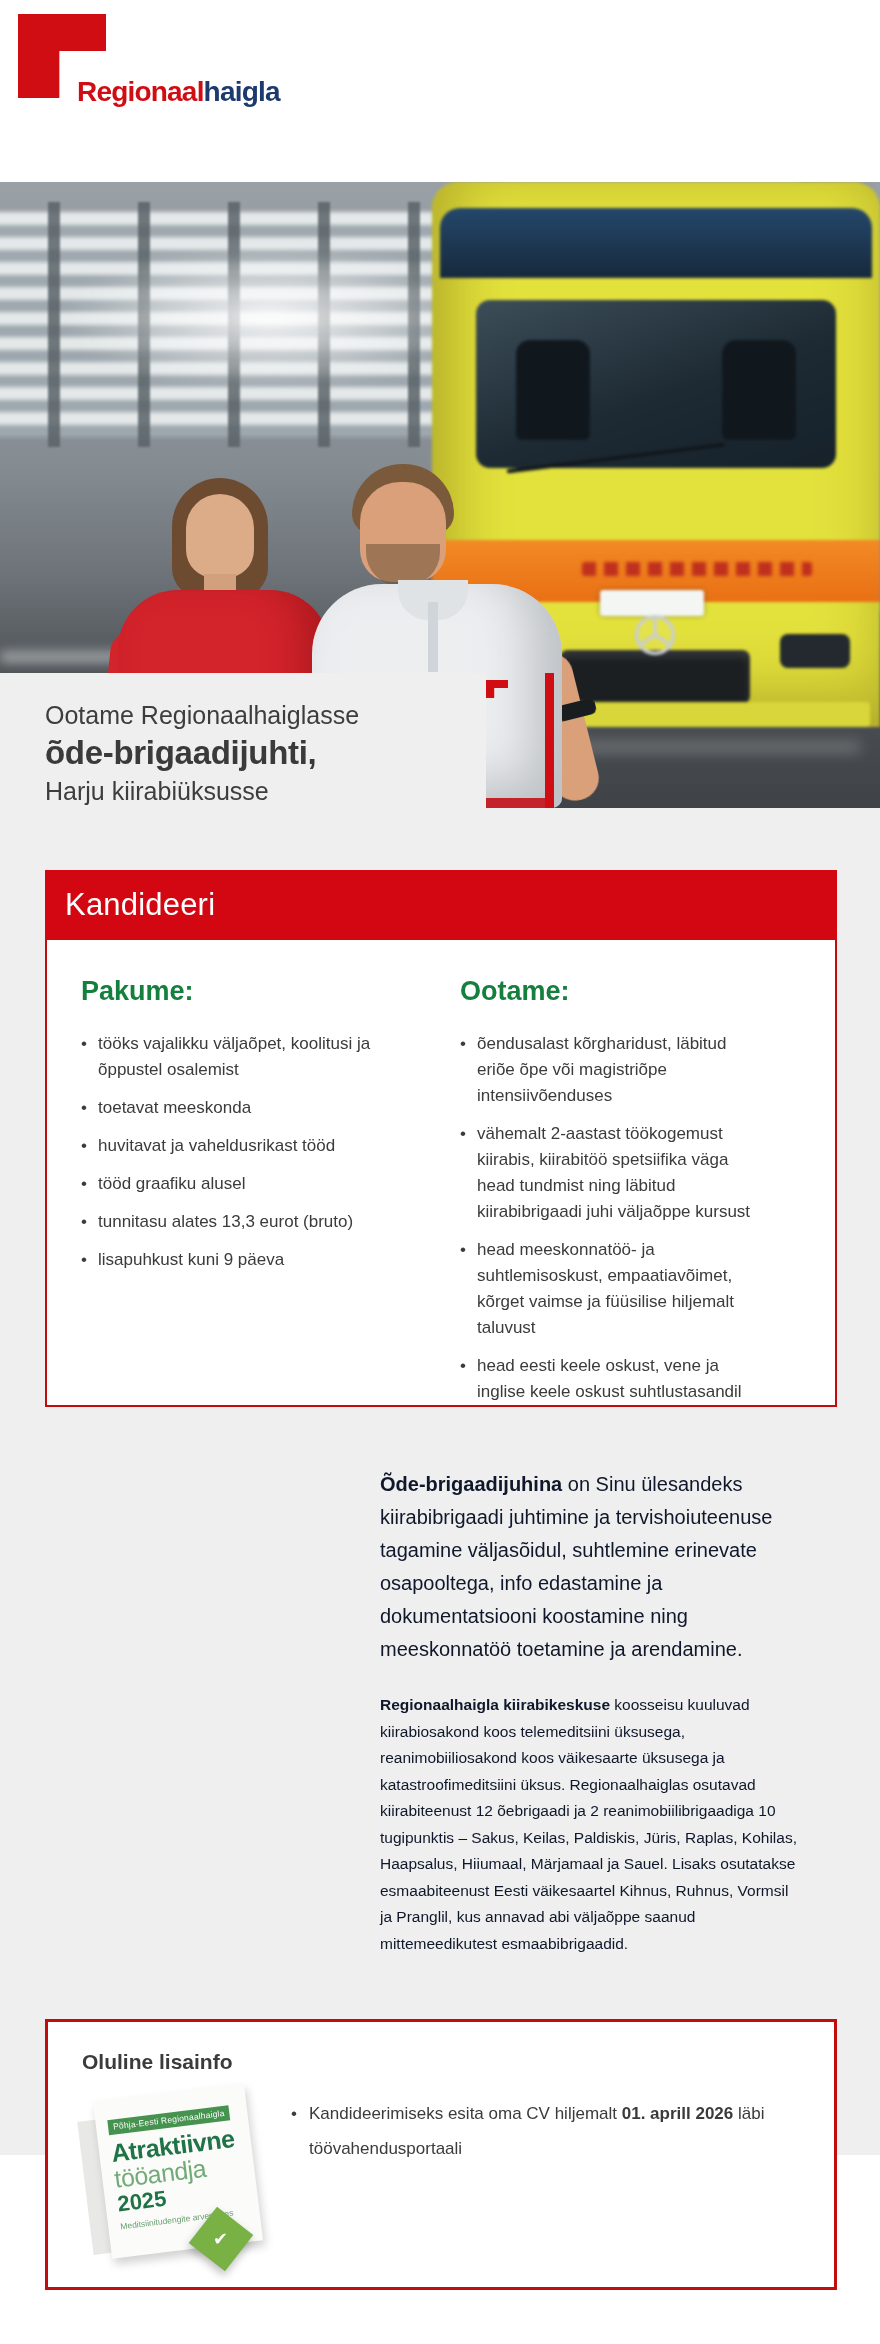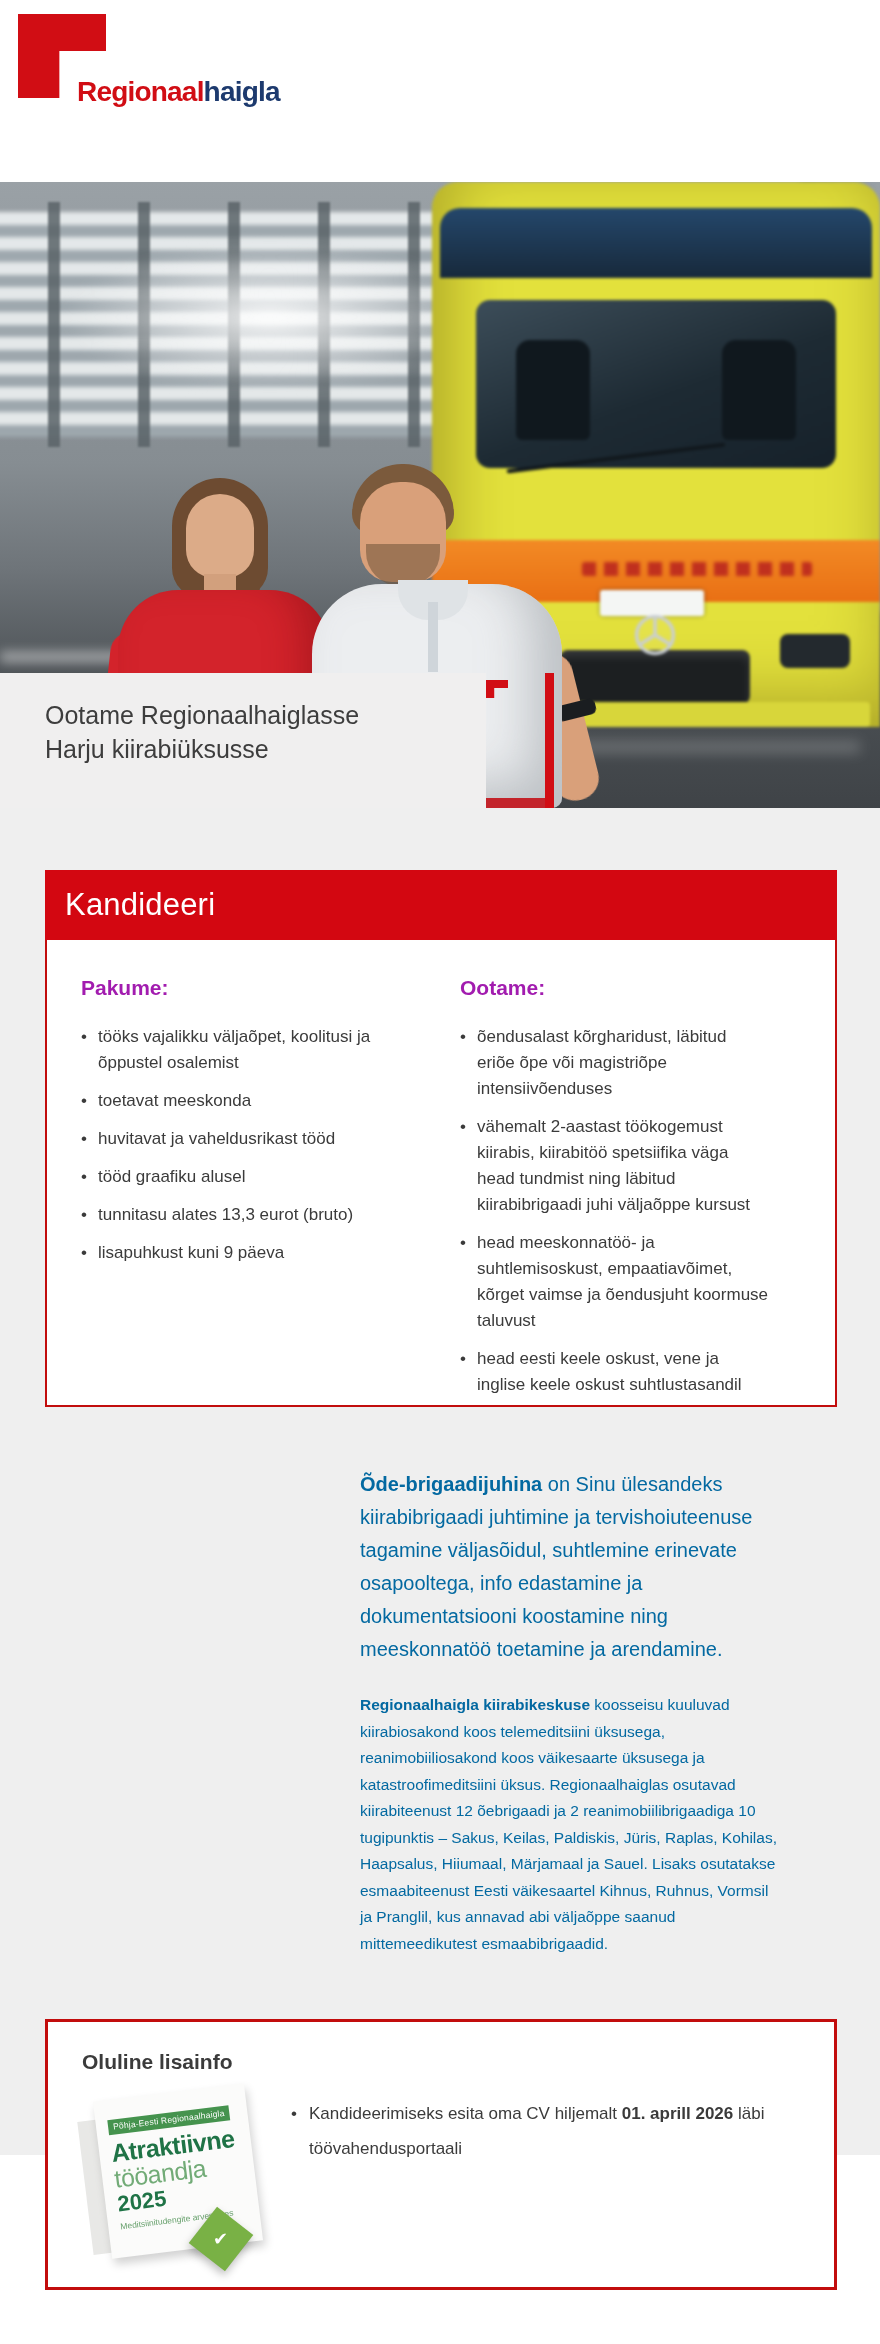--- a/index.html
+++ b/index.html
@@ -87,30 +87,30 @@
 
   
   .gray-bg { position:absolute; left:0; top:808px; width:880px; height:1347px; background:#efefef; z-index:0; }
 
   
   .apply-banner { position:absolute; left:45px; top:870px; width:792px; height:70px; background:#d30711; z-index:2;
      display:flex; align-items:center; padding-left:20px; }
   .apply-banner span { color:#fff; font-size:31px; font-weight:400; letter-spacing:0.2px; }
   .offer-box { position:absolute; left:45px; top:940px; width:792px; height:467px; background:#fff;
      border:2px solid #c20d0d; border-top:none; z-index:2; }
-  .col-head { font-size:21px; font-weight:700; color:#a21caf; }
+  .col-head { font-size:27px; font-weight:700; color:#15803d; }
   .col { position:absolute; top:36px; }
   .col1 { left:34px; width:340px; }
   .col2 { left:413px; width:370px; }
   .blist { list-style:none; margin-top:24px; }
   .blist li { position:relative; padding-left:17px; font-size:17px; line-height:26px; white-space:pre-line; color:#3b3b3b;margin-top:12px; }
   .blist li::before { content:"•"; position:absolute; left:0; top:0; font-size:17px; }
 
   
-  .para { position:absolute; left:360px; width:480px; z-index:2; white-space:pre-line; color:#0369a1; }
+  .para { position:absolute; left:380px; width:480px; z-index:2; white-space:pre-line; color:#0f172a; }
   .para b { font-weight:700; }
   .para1 { top:1468px; font-size:20px; line-height:33px; }
   .para2 { top:1692px; font-size:15.5px; line-height:26.5px; }
 
   
   .info-box { position:absolute; left:45px; top:2019px; width:792px; height:271px; background:#fff;
      border:3px solid #c20d0d; z-index:2; }
   .info-head { position:absolute; left:34px; top:28px; font-size:21px; font-weight:700; color:#3b3b3b; }
   .info-list { position:absolute; left:243px; top:74px; width:520px; list-style:none; }
   .info-list li { position:relative; padding-left:18px; font-size:17px; line-height:35px; white-space:pre-line; color:#3b3b3b; margin-bottom:6px; }
@@ -198,20 +198,21 @@
     <div class="ph person m-placket"></div>
     <div class="ph person m-logo-round"></div>
     <div class="ph person m-logo-red"></div>
     <div class="ph person m-pants"></div>
   </div>
 
   <div class="gray-bg"></div>
 
   <div class="hero-panel">
     <div class="hero-line1">Ootame Regionaalhaiglasse</div>
+    <div class="hero-line2">õde-brigaadijuhti,</div>
     <div class="hero-line3">Harju kiirabiüksusse</div>
   </div>
   <div class="hero-stripe"></div>
 
   <div class="apply-banner">
     <span>Kandideeri</span>
   </div>
 
   <div class="offer-box">
     <div class="col col1">
@@ -231,21 +232,21 @@
       <ul class="blist">
         <li>õendusalast kõrgharidust, läbitud
 eriõe õpe või magistriõpe
 intensiivõenduses</li>
         <li>vähemalt 2-aastast töökogemust
 kiirabis, kiirabitöö spetsiifika väga
 head tundmist ning läbitud
 kiirabibrigaadi juhi väljaõppe kursust</li>
         <li>head meeskonnatöö- ja
 suhtlemisoskust, empaatiavõimet,
-kõrget vaimse ja õendusjuht koormuse
+kõrget vaimse ja füüsilise hiljemalt
 taluvust</li>
         <li>head eesti keele oskust, vene ja
 inglise keele oskust suhtlustasandil</li>
       </ul>
     </div>
   </div>
 
   <div class="para para1"><b>Õde-brigaadijuhina</b><span> on Sinu ülesandeks
 kiirabibrigaadi juhtimine ja tervishoiuteenuse
 tagamine väljasõidul, suhtlemine erinevate

